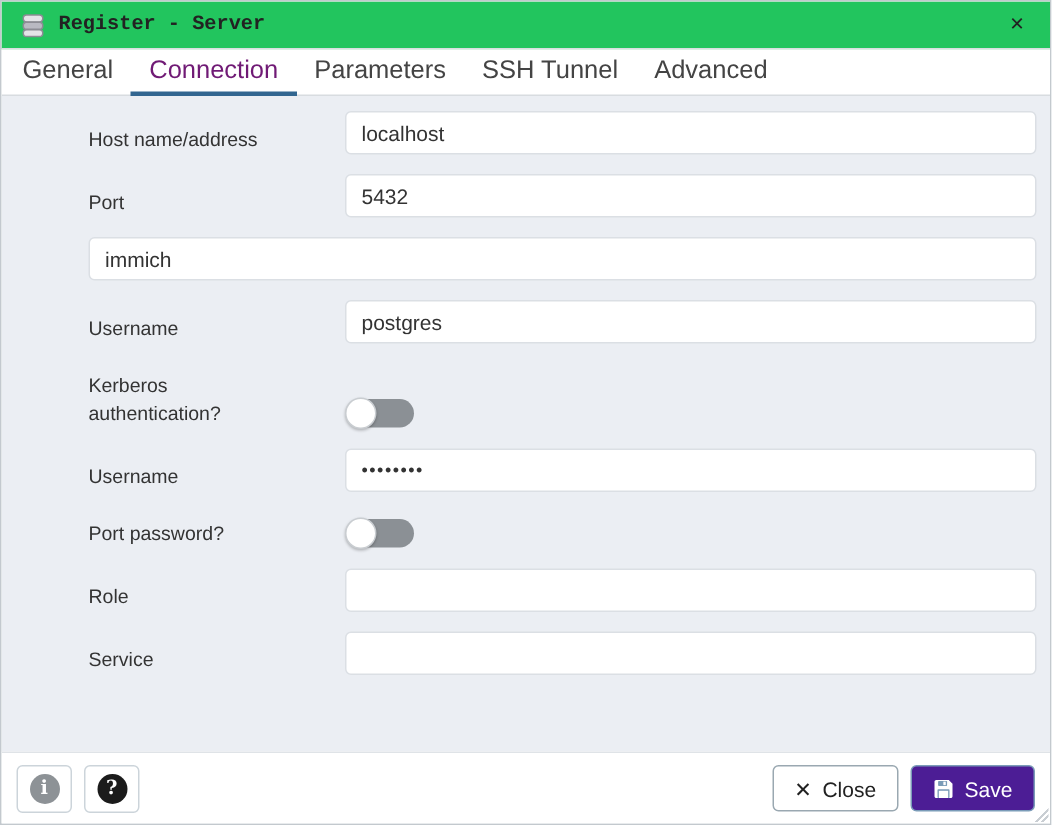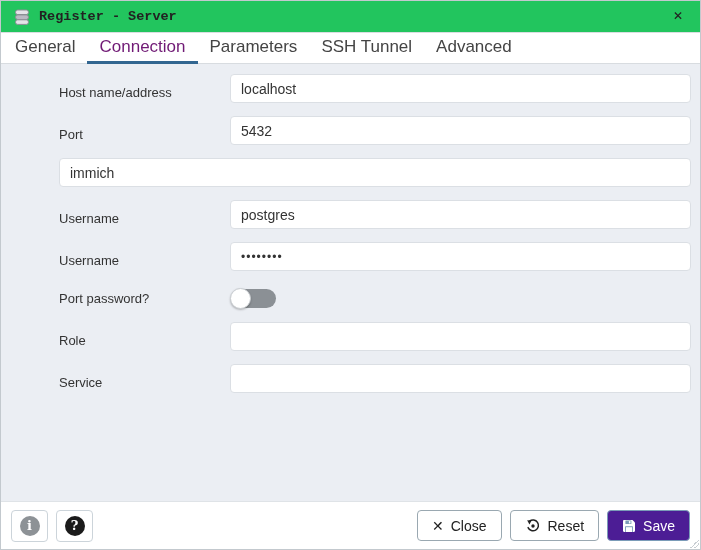--- a/index.html
+++ b/index.html
@@ -178,20 +178,29 @@
         <div class="form-control"><input type="text" class="text-input" value="5432" style=""></div>
       </div>
       <div class="form-row">
         <div class="form-control"><input type="text" class="text-input" value="immich" style=""></div>
       </div>
       <div class="form-row">
         <div class="form-label">Username</div>
         <div class="form-control"><input type="text" class="text-input" value="postgres" style=""></div>
       </div>
       <div class="form-row">
+        <div class="form-label">Kerberos authentication?</div>
+        <div class="form-control">
+          <div class="toggle">
+            <div class="track"></div>
+            <div class="knob"></div>
+          </div>
+        </div>
+      </div>
+      <div class="form-row">
         <div class="form-label">Username</div>
         <div class="form-control"><input type="text" class="text-input pw" value="••••••••" style=""></div>
       </div>
       <div class="form-row">
         <div class="form-label">Port password?</div>
         <div class="form-control">
           <div class="toggle">
             <div class="track"></div>
             <div class="knob"></div>
           </div>
@@ -212,30 +221,20 @@
       <span class="circle-glyph info">i</span>
     </div>
     <div class="icon-btn">
       <span class="circle-glyph help">?</span>
     </div>
 
     <div class="right">
       <button class="btn">
         <span class="x-glyph">✕</span>
         <span>Close</span>
-      </button>
-      <button class="btn">
-        <span style="display:inline-flex;">
-          <svg width="16" height="16" viewBox="0 0 16 16">
-            <path d="M4.6 3.2 A 5.4 5.4 0 1 1 3.1 9.6" fill="none" stroke="#222" stroke-width="1.5" stroke-linecap="round"></path>
-            <polygon points="2.2,2.2 6.6,2.6 4.4,6.4" fill="#222"></polygon>
-            <circle cx="8" cy="8" r="1.7" fill="#222"></circle>
-          </svg>
-        </span>
-        <span>Reset</span>
       </button>
       <button class="btn primary">
         <span style="display:inline-flex;">
           <svg width="14" height="14" viewBox="0 0 14 14">
             <path d="M1 2.2 C1 1.5 1.5 1 2.2 1 L10.5 1 L13 3.5 L13 11.8 C13 12.5 12.5 13 11.8 13 L2.2 13 C1.5 13 1 12.5 1 11.8 Z" fill="#fff"></path>
             <rect x="3.4" y="1.6" width="6" height="3.4" rx="0.5" fill="#7b9cb8"></rect>
             <rect x="6.9" y="2.1" width="1.6" height="2.3" fill="#fff"></rect>
             <rect x="3" y="7.2" width="8" height="5.8" rx="0.5" fill="#7b9cb8"></rect>
             <rect x="3.9" y="8.2" width="6.2" height="4.8" fill="#fff"></rect>
           </svg>

